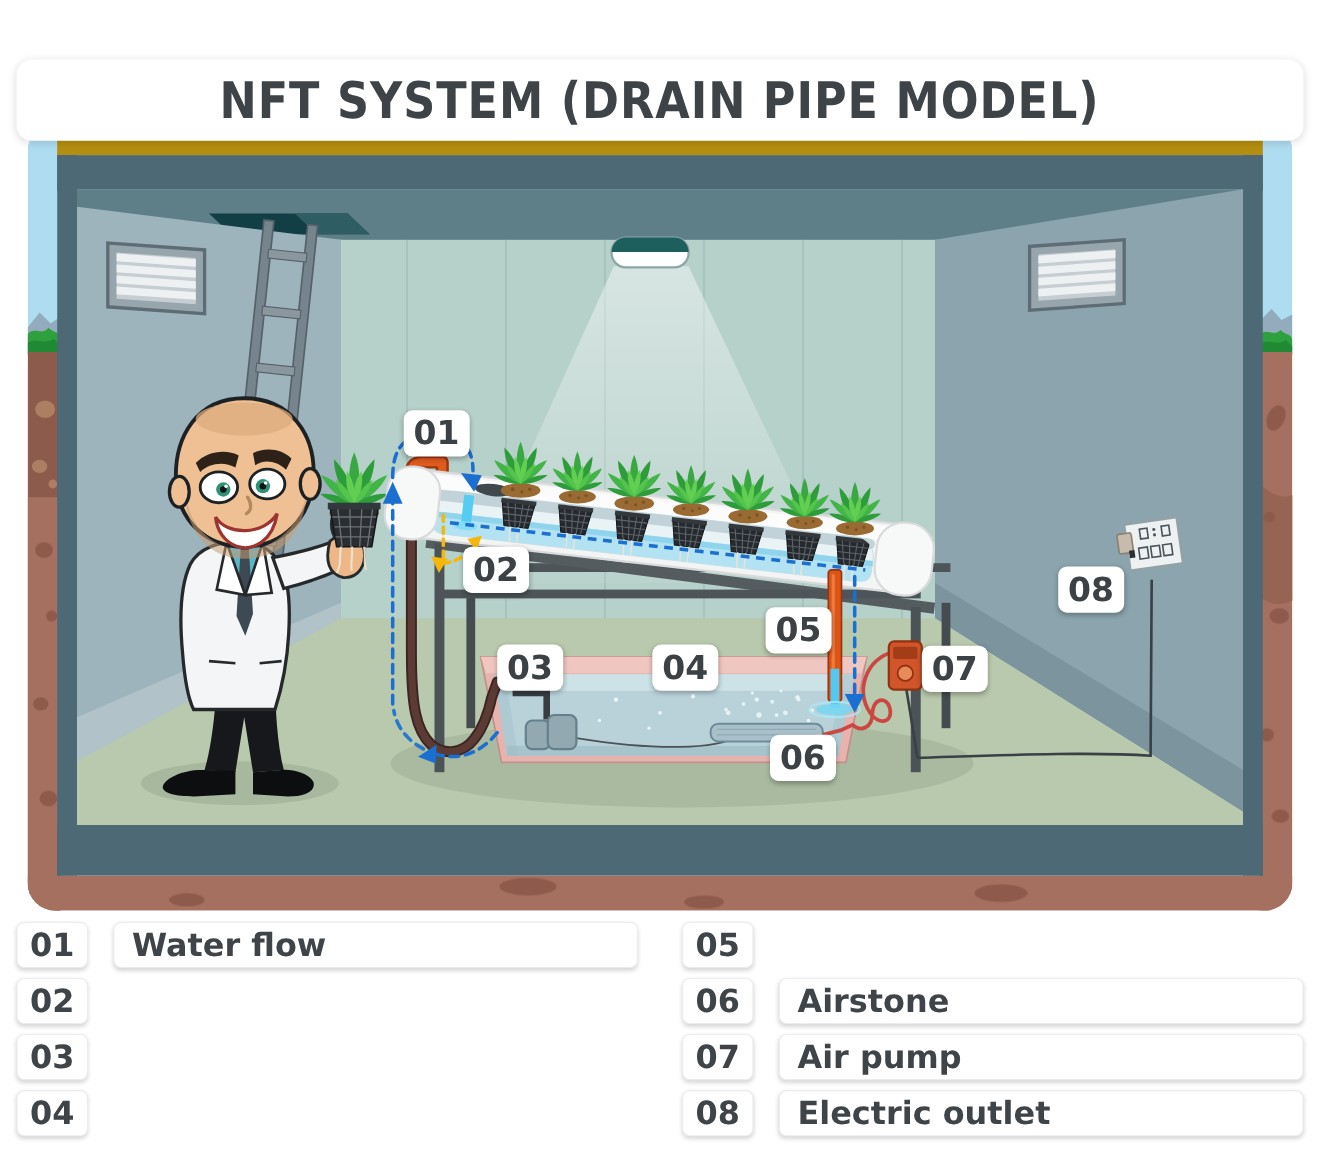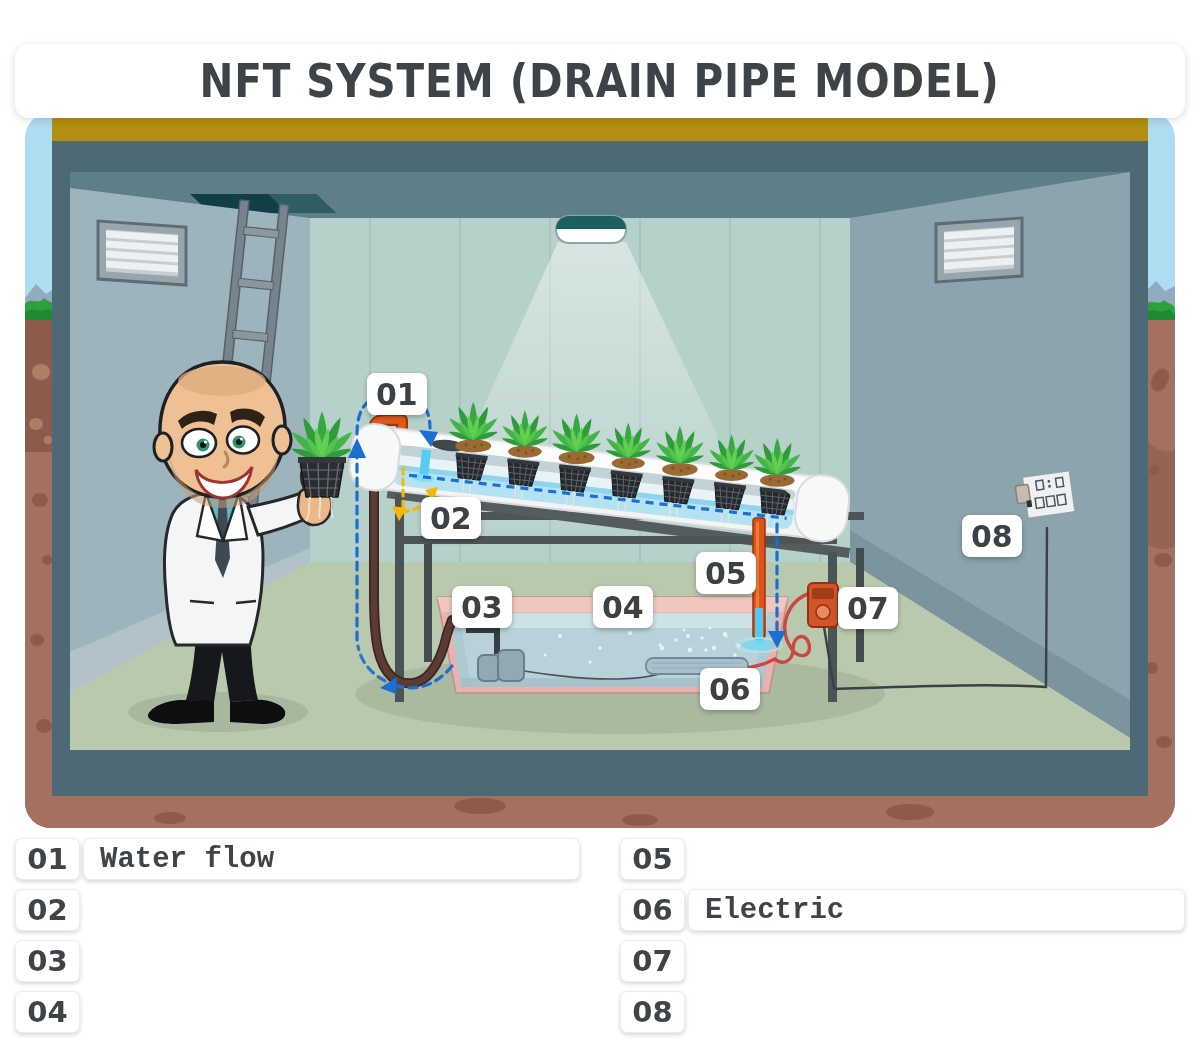--- a/index.html
+++ b/index.html
@@ -1,34 +1,34 @@
 <!DOCTYPE html>
 <html><head>
 <meta charset="utf-8">
 <style>
   html,body{margin:0;padding:0;background:#ffffff;}
   body{width:1200px;height:1060px;position:relative;font-family:"DejaVu Sans","Liberation Sans",sans-serif;overflow:hidden;}
-  .title-card{position:absolute;left:15px;top:44px;width:1170px;height:74px;background:#ffffff;border-radius:14px;
+  .title-card{position:absolute;left:15px;top:54px;width:1170px;height:74px;background:#ffffff;border-radius:14px;
     box-shadow:0 2px 8px rgba(0,0,0,.14);display:flex;align-items:center;justify-content:center;z-index:5;}
   .title-card span{display:inline-block;transform:scaleX(.88);font-size:46px;font-weight:800;color:#3e4347;letter-spacing:1px;white-space:nowrap;}
   .scene-wrap{position:absolute;left:0;top:0;width:1200px;height:1060px;}
   .scene-svg{position:absolute;left:25px;top:112px;}
   .num-label{position:absolute;background:#ffffff;border-radius:8px;min-width:40px;height:40px;padding:1px 9px;
     display:flex;align-items:center;justify-content:center;font-size:30px;font-weight:700;color:#3c4145;
     box-shadow:0 2px 5px rgba(0,0,0,.28);z-index:4;}
   .legend{position:absolute;left:0;top:832px;width:1200px;z-index:5;}
   .legend-col{position:absolute;top:0;}
   .legend-col.left{left:15px;width:565px;}
   .legend-col.right{left:620px;width:565px;}
   .legend-row{position:absolute;left:0;height:42px;width:100%;}
   .legend-row .num,.legend-row .lab{position:absolute;top:0;height:42px;background:#fff;border:1px solid #ececec;
     border-radius:7px;box-shadow:0 2px 4px rgba(0,0,0,.16);display:flex;align-items:center;
     font-size:29px;font-weight:700;color:#3f4448;box-sizing:border-box;}
   .legend-row .num{left:0;width:65px;justify-content:center;}
-  .legend-row .lab{left:68px;right:0;padding-left:16px;justify-content:flex-start;font-family:Liberation Mono, monospace;}
+  .legend-row .lab{left:88px;right:0;padding-left:16px;justify-content:flex-start;}
   .r0{top:6px}.r1{top:57px}.r2{top:108px}.r3{top:159px}
 </style>
 </head>
 <body>
 
 <div class="title-card">
   <span>NFT SYSTEM (DRAIN PIPE MODEL)</span>
 </div>
 
 <div class="scene-wrap">
@@ -411,22 +411,24 @@
     <div class="legend-row r3">
       <div class="num">04</div>
     </div>
   </div>
   <div class="legend-col right">
     <div class="legend-row r0">
       <div class="num">05</div>
     </div>
     <div class="legend-row r1">
       <div class="num">06</div>
-      <div class="lab">Electric</div>
+      <div class="lab">Airstone</div>
     </div>
     <div class="legend-row r2">
       <div class="num">07</div>
+      <div class="lab">Air pump</div>
     </div>
     <div class="legend-row r3">
       <div class="num">08</div>
+      <div class="lab">Electric outlet</div>
     </div>
   </div>
 </div>
 
 </body></html>

